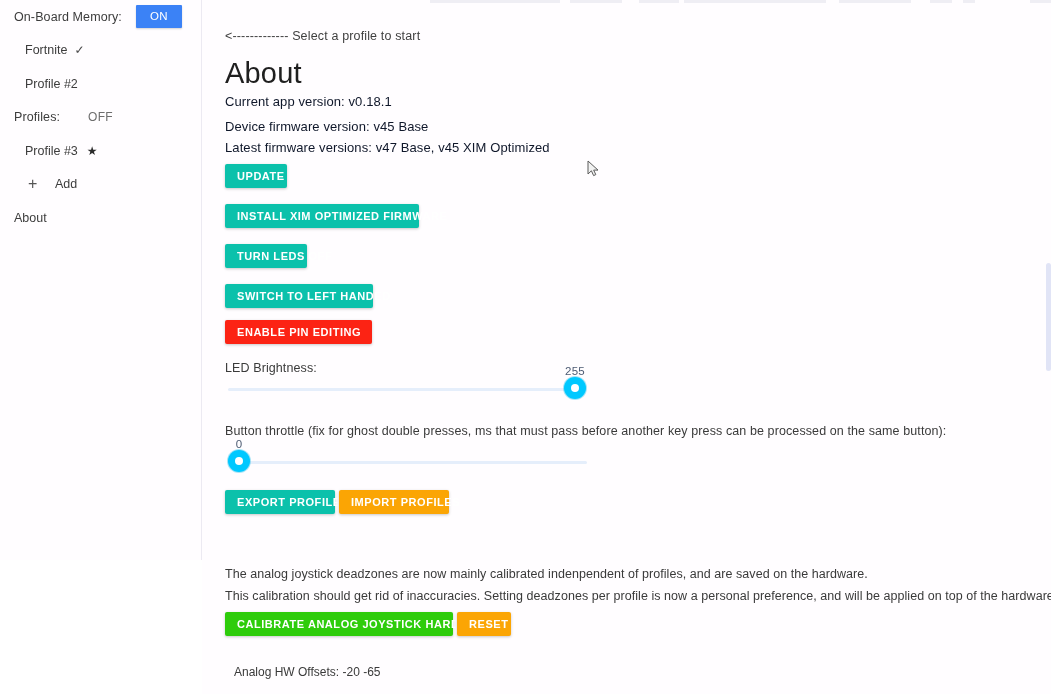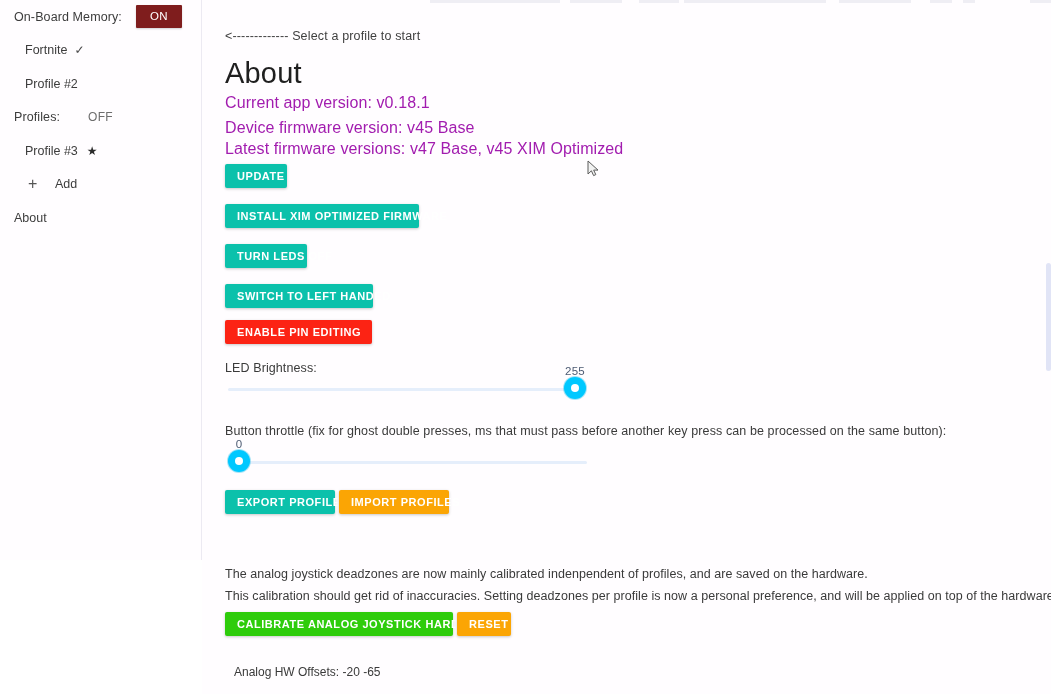--- a/index.html
+++ b/index.html
@@ -50,21 +50,21 @@
   .side-row.indent2 { padding-left: 28px; }
 
   .mem-label {
     font-size: 12.5px;
     color: #3c3c3c;
     letter-spacing: 0.1px;
   }
 
   .toggle-on {
     margin-left: 14px;
-    background: #7f1d1d;
+    background: #3b82f6;
     color: #ffffff;
     font-size: 11.5px;
     letter-spacing: 0.4px;
     padding: 5px 14px 6px 14px;
     border: none;
     border-radius: 1px;
     box-shadow: 0 1px 2px rgba(0,0,0,0.18);
     font-family: "Liberation Sans", sans-serif;
     cursor: pointer;
   }
@@ -139,22 +139,22 @@
     font-size: 29px;
     font-weight: 400;
     color: #1f1f1f;
     letter-spacing: 0.2px;
     line-height: 36px;
   }
 
   .info-line {
     position: absolute;
     left: 0;
-    font-size: 16px;
-    color: #a21caf;
+    font-size: 13px;
+    color: #0f172a;
     letter-spacing: 0.1px;
     white-space: nowrap;
   }
   .info-1 { top: 94px; }
   .info-2 { top: 119px; }
   .info-3 { top: 140px; }
 
   
   .btn {
     position: absolute;

